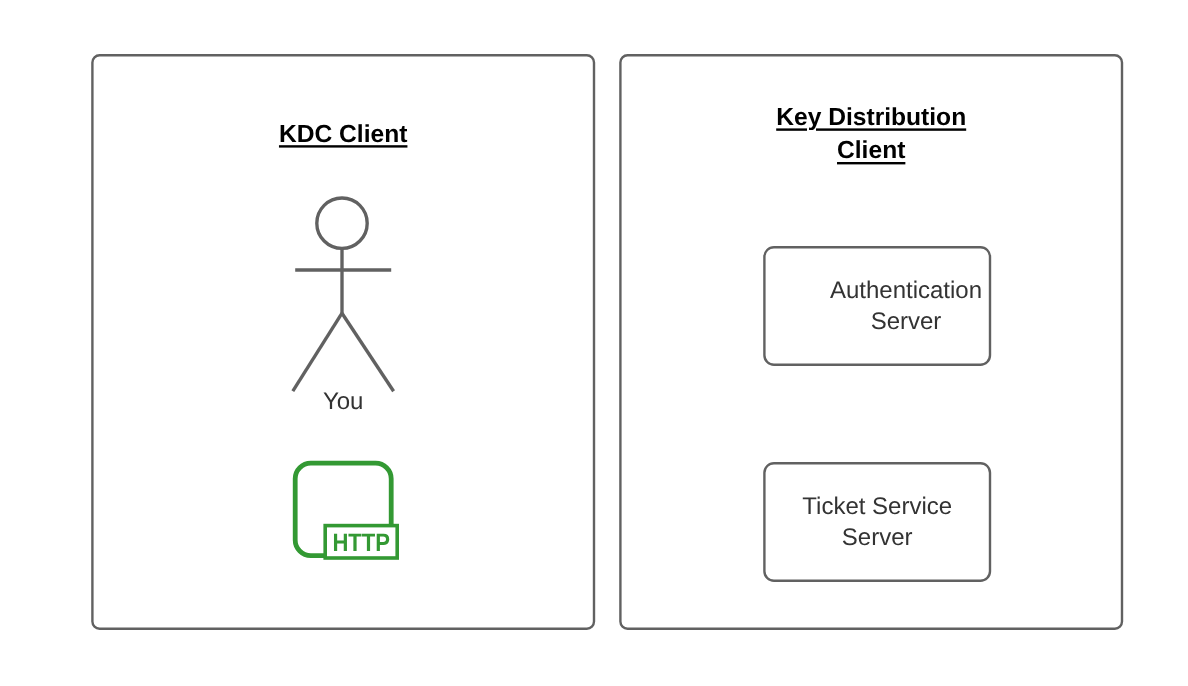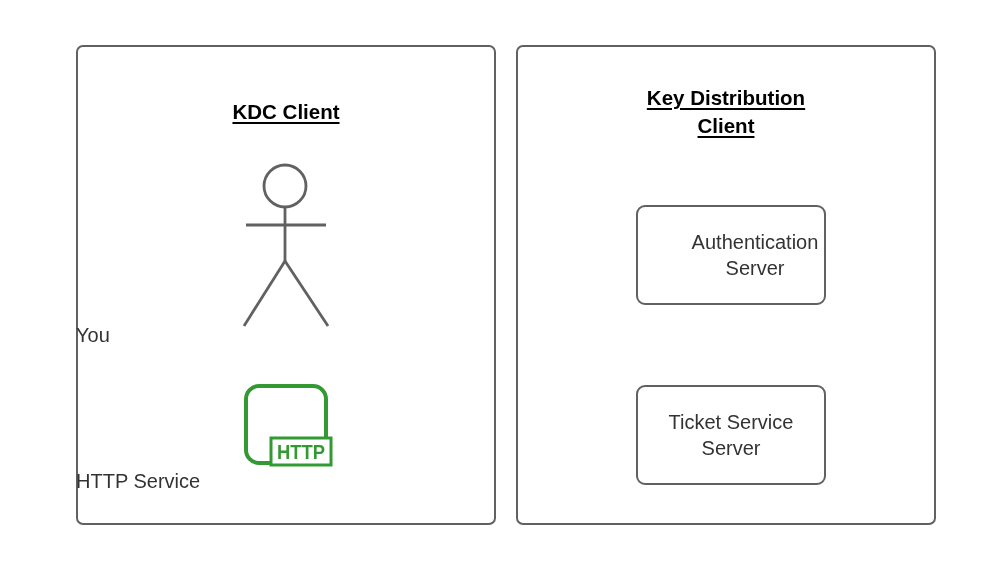--- a/index.html
+++ b/index.html
@@ -52,20 +52,21 @@
     text-decoration-thickness: 2px;
     text-underline-offset: 3px;
   }
 
   .label {
     position: absolute;
     left: 65px; width: 420px;
     font-size: 20px;
     line-height: 26px;
     color: var(--label-text);
+    text-align: center;
   }
   #you-label  { top: 322px; }
   #http-label { top: 468px; }
 
   .node {
     position: absolute;
     left: 625px;
     width: 190px; height: 100px;
     border: 2px solid var(--box-border);
     border-radius: 9px;
@@ -114,21 +115,20 @@
     <line class="gray-stroke" x1="53" y1="101" x2="12" y2="166" stroke-width="2.8"></line>
     <line class="gray-stroke" x1="53" y1="101" x2="96" y2="166" stroke-width="2.8"></line>
   </svg>
   <div class="label" id="you-label">You</div>
 
   <svg class="icon" id="http-svg" width="94" height="86" viewBox="0 0 94 86">
     <rect class="green-stroke" x="4" y="4" width="80" height="77" rx="13" stroke-width="4"></rect>
     <rect class="green-stroke-white-fill" x="29" y="56" width="60" height="27" stroke-width="3"></rect>
     <text class="green-text" x="59" y="77" text-anchor="middle" textLength="48" lengthAdjust="spacingAndGlyphs">HTTP</text>
   </svg>
-  <div class="label" id="http-label">HTTP Service</div>
 
   <section class="panel" id="right-panel"></section>
   <div class="panel-title" id="right-title">
     <span>Key Distribution Client</span>
   </div>
 
   <div class="node" id="auth-node">
     <span>Authentication Server</span>
   </div>
   <div class="node" id="tgs-node">

